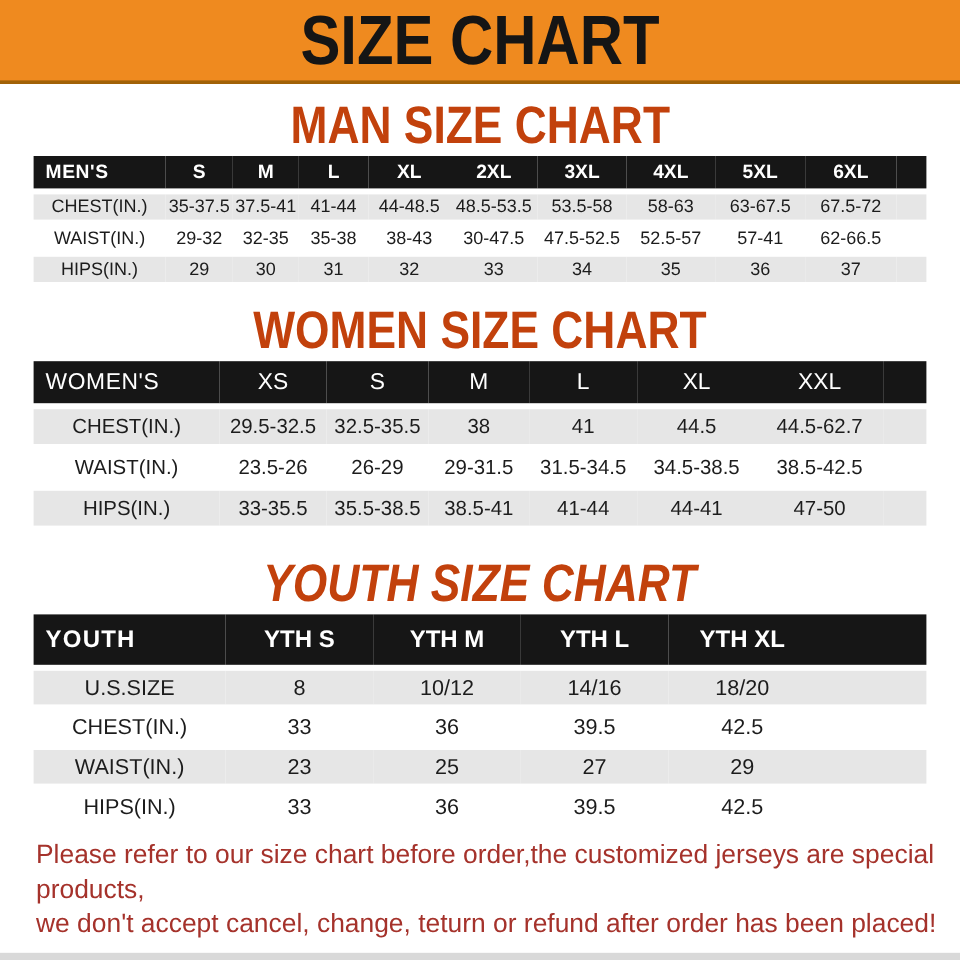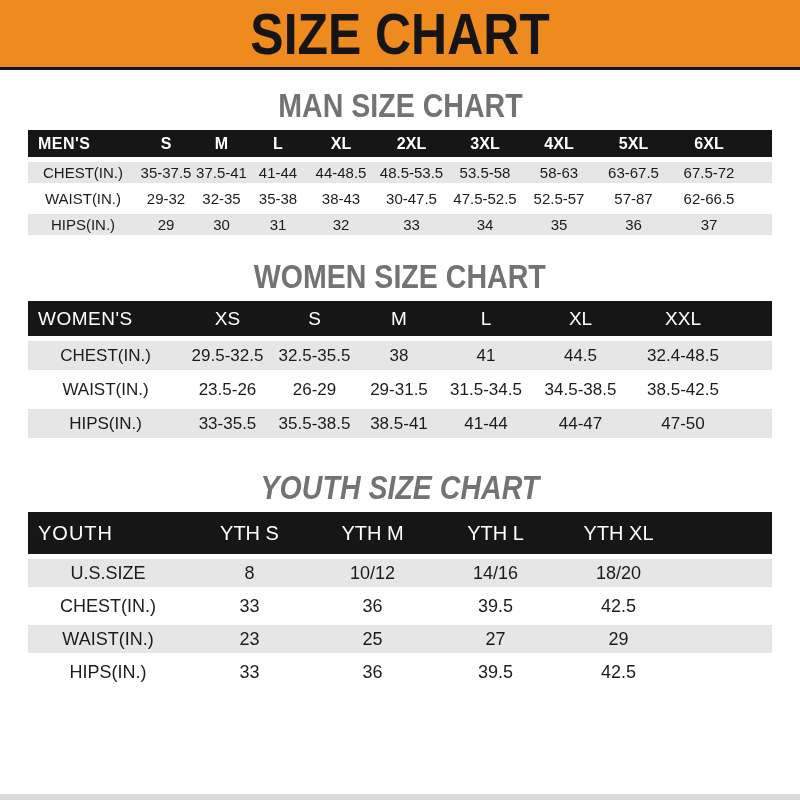--- a/index.html
+++ b/index.html
@@ -7,31 +7,31 @@
   body {
     width: 800px; height: 800px;
     background: #ffffff;
     font-family: "Liberation Sans", sans-serif;
     position: relative;
     overflow: hidden;
   }
   .banner {
     height: 70px;
     background: #ef8a1f;
-    border-bottom: 3px solid #0f172a;
+    border-bottom: 3px solid #a16207;
     display: flex; align-items: center; justify-content: center;
   }
   .banner-title {
     font-size: 58px; font-weight: 700; color: #151515;
     line-height: 1; white-space: nowrap;
     transform: scaleX(0.86); transform-origin: center;
   }
   .section-heading {
     text-align: center; margin: 0; line-height: 40px;
-    font-size: 34px; font-weight: 700; color: #737373;
+    font-size: 44px; font-weight: 700; color: #c2410c;
   }
   .section-heading > span { display: inline-block; transform: scaleX(0.84); white-space: nowrap; }
   .heading-men   { margin-top: 15px; }
   .heading-women { margin-top: 16px; }
   .heading-youth { margin-top: 24px; font-style: italic; }
 
   table.size-table {
     width: 744px; margin: 0 auto;
     table-layout: fixed;
     border-collapse: separate; border-spacing: 0 5px;
@@ -50,21 +50,21 @@
   .men-table tr.band th { height: 27px; font-size: 16px; font-weight: 700; }
   .men-table th.band-label { font-size: 21px; letter-spacing: 0.5px; }
   .men-table tr.row td { height: 21px; font-size: 15px; }
 
   .women-table { margin-top: 5px; }
   .women-table tr.band th { height: 35px; font-size: 19px; font-weight: 400; }
   .women-table th.band-label { font-size: 23px; font-weight: 700; letter-spacing: 0.5px; }
   .women-table tr.row td { height: 29px; font-size: 17px; }
 
   .youth-table { margin-top: 3px; border-spacing: 0 6px; }
-  .youth-table tr.band th { height: 42px; font-size: 20px; font-weight: 400; }
+  .youth-table tr.band th { height: 42px; font-size: 20px; font-weight: 700; }
   .youth-table th.band-label { font-size: 26px; font-weight: 700; letter-spacing: 1px; }
   .youth-table tr.row td { height: 28px; font-size: 18px; }
 
   .footer-note { margin: 6px 0 0 30px; }
   .footer-note p { margin: 0; font-size: 22px; line-height: 29px; color: #a5322b; }
   .bottom-strip {
     position: absolute; left: 0; bottom: 0;
     width: 100%; height: 6px; background: #d9d9d9;
   }
 </style>
@@ -124,21 +124,21 @@
       </tr>
       <tr class="row row-white">
         <td class="row-label">WAIST(IN.)</td>
         <td>29-32</td>
         <td>32-35</td>
         <td>35-38</td>
         <td>38-43</td>
         <td>30-47.5</td>
         <td>47.5-52.5</td>
         <td>52.5-57</td>
-        <td>57-87</td>
+        <td>57-41</td>
         <td>62-66.5</td>
         <td></td>
       </tr>
       <tr class="row row-gray">
         <td class="row-label">HIPS(IN.)</td>
         <td>29</td>
         <td>30</td>
         <td>31</td>
         <td>32</td>
         <td>33</td>
@@ -177,40 +177,40 @@
       </tr>
     </thead>
     <tbody>
       <tr class="row row-gray">
         <td class="row-label">CHEST(IN.)</td>
         <td>29.5-32.5</td>
         <td>32.5-35.5</td>
         <td>38</td>
         <td>41</td>
         <td>44.5</td>
-        <td>32.4-48.5</td>
+        <td>44.5-62.7</td>
         <td></td>
       </tr>
       <tr class="row row-white">
         <td class="row-label">WAIST(IN.)</td>
         <td>23.5-26</td>
         <td>26-29</td>
         <td>29-31.5</td>
         <td>31.5-34.5</td>
         <td>34.5-38.5</td>
         <td>38.5-42.5</td>
         <td></td>
       </tr>
       <tr class="row row-gray">
         <td class="row-label">HIPS(IN.)</td>
         <td>33-35.5</td>
         <td>35.5-38.5</td>
         <td>38.5-41</td>
         <td>41-44</td>
-        <td>44-47</td>
+        <td>44-41</td>
         <td>47-50</td>
         <td></td>
       </tr>
     </tbody>
   </table>
 
   <h2 class="section-heading heading-youth"><span>YOUTH SIZE CHART</span></h2>
 
   <table class="size-table youth-table">
     <colgroup>
@@ -260,16 +260,20 @@
         <td class="row-label">HIPS(IN.)</td>
         <td>33</td>
         <td>36</td>
         <td>39.5</td>
         <td>42.5</td>
         <td></td>
       </tr>
     </tbody>
   </table>
 
+  <footer class="footer-note">
+    <p>Please refer to our size chart before order,the customized jerseys are special products,</p>
+    <p>we don't accept cancel, change, teturn or refund after order has been placed!</p>
+  </footer>
 
   <div class="bottom-strip"></div>
 
 </div>
 
 </body></html>

